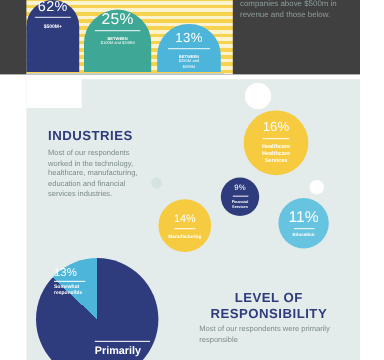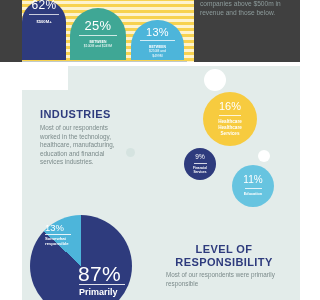--- a/index.html
+++ b/index.html
@@ -41,21 +41,21 @@
   #bar-navy .capwrap{
     border-top:1px solid rgba(255,255,255,.75);
     margin:2px 7px 0;padding-top:2px;
   }
   #bar-navy .cap{font-size:4.2px;line-height:5px;}
 
   #bar-teal{
     left:70px;width:56px;height:52px;background:#3fa795;
     border-top-left-radius:28px;border-top-right-radius:28px;
   }
-  #bar-teal .pct{font-size:13px;margin-top:10px;}
+  #bar-teal .pct{font-size:13px;}
   #bar-teal .capwrap{border-top:1px solid rgba(255,255,255,.75);margin:2px 9px 0;padding-top:2px;}
 
   #bar-blue{
     left:131px;width:53px;height:40px;background:#4db5da;
     border-top-left-radius:26px;border-top-right-radius:26px;
   }
   #bar-blue .pct{font-size:11px;margin-top:6px;}
   #bar-blue .capwrap{border-top:1px solid rgba(255,255,255,.75);margin:2px 9px 0;padding-top:2px;}
 
   .axis{
@@ -111,21 +111,21 @@
   #bub-finance .bpct{font-size:6.5px;}
   #bub-finance .rule{width:13px;margin:2px 0;}
   #bub-finance .blab{font-size:3.2px;}
 
   #bub-manu{left:132px;top:166px;width:44px;height:44px;background:#f7cb3f;}
   #bub-manu .bpct{font-size:9px;}
   #bub-manu .rule{width:18px;}
   #bub-manu .blab{font-size:4px;}
 
   #bub-edu{left:232px;top:165px;width:42px;height:42px;background:#67c4e0;}
-  #bub-edu .bpct{font-size:10px;}
+  #bub-edu .bpct{font-size:13px;}
   #bub-edu .rule{width:17px;}
   #bub-edu .blab{font-size:3.8px;}
 
   .dot-white{
     position:absolute;border-radius:50%;background:#ffffff;
   }
   #dot-a{left:204px;top:69px;width:22px;height:22px;}
   #dot-b{left:258px;top:150px;width:12px;height:12px;}
   #dot-c{left:126px;top:148px;width:9px;height:9px;background:#d5e3e0;}
 
@@ -227,35 +227,41 @@
 
   <div class="bub" id="bub-finance">
     <div class="bpct">9%</div>
     <div class="rule"></div>
     <div class="blab">
       <span class="ln">Financial</span>
       <span class="ln">Services</span>
     </div>
   </div>
 
+  <div class="bub" id="bub-manu">
+    <div class="bpct">14%</div>
+    <div class="rule"></div>
+    <div class="blab">
+      <span class="ln">Manufacturing</span>
+    </div>
+  </div>
 
   <div class="bub" id="bub-edu">
     <div class="bpct">11%</div>
     <div class="rule"></div>
     <div class="blab">
       <span class="ln">Education</span>
     </div>
   </div>
 
   <div class="pie"></div>
 
   <div class="pie-pct-sm">13%</div>
   <div class="pie-rule-sm"></div>
   <div class="pie-lab-sm">Somewhat responsible</div>
 
-  <div class="pie-pct-big">87%</div>
   <div class="pie-rule-big"></div>
   <div class="pie-lab-big">Primarily</div>
 
   <div class="sec-title" id="resp-title">LEVEL OF RESPONSIBILITY</div>
   <div class="sec-body" id="resp-body">Most of our respondents were primarily responsible</div>
 
 </div>
 
 </body></html>

